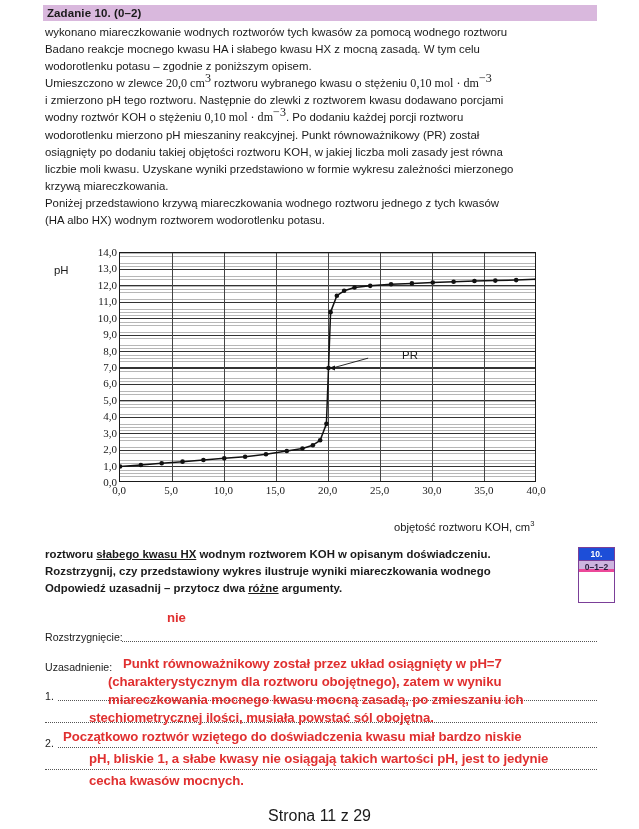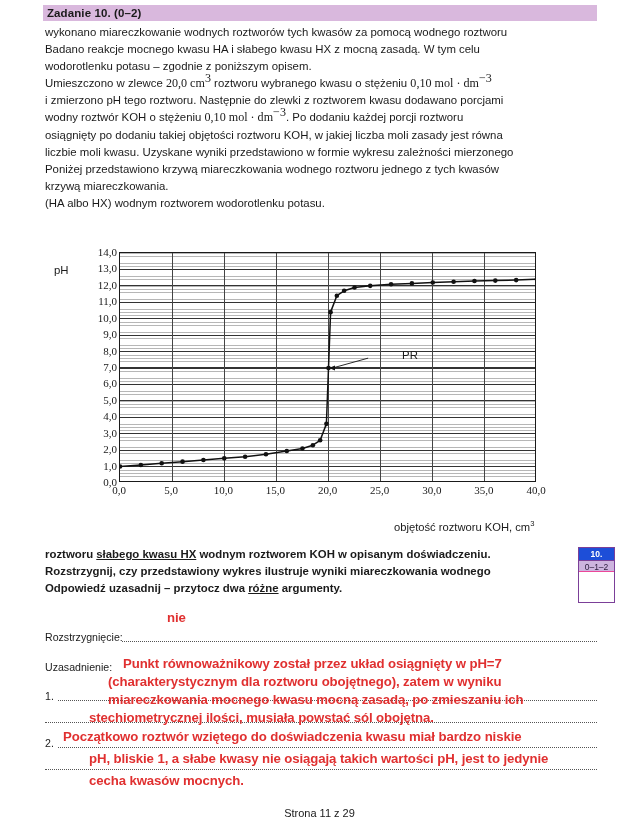--- a/index.html
+++ b/index.html
@@ -143,26 +143,26 @@
     font-size: 8.5px;
     font-weight: bold;
     text-align: center;
     line-height: 12px;
     height: 12px;
   }
   .score-range {
     background: #cdb4de;
     color: #2a1a3a;
     font-size: 8.5px;
-    font-weight: normal;
+    font-weight: bold;
     text-align: center;
     line-height: 12px;
     height: 12px;
     border-top: 1px solid #7b3f98;
-    border-bottom: 1px solid #ec4899;
+    border-bottom: 3px solid #ec4899;
   }
   .score-blank { height: 30px; background: #ffffff; }
 
   
   .ans-area { position: absolute; left: 45px; top: 610px; width: 552px; }
   .lbl {
     position: absolute;
     font-size: 10.6px;
     color: #1a1a1a;
     white-space: nowrap;
@@ -182,41 +182,42 @@
   }
   .num-mark {
     position: absolute;
     font-size: 10.6px;
   }
   .footer {
     position: absolute;
     left: 0; top: 807px;
     width: 639px;
     text-align: center;
-    font-size: 11px;
+    font-size: 16px;
   }
 </style>
 </head>
 <body>
 
 <div class="page">
 
   <div class="task-header">Zadanie 10. (0–2)</div>
 
   <div class="intro">
     <p>wykonano miareczkowanie wodnych roztworów tych kwasów za pomocą wodnego roztworu</p>
     <p>Badano reakcje mocnego kwasu HA i słabego kwasu HX z mocną zasadą. W tym celu</p>
     <p>wodorotlenku potasu – zgodnie z poniższym opisem.</p>
     <p><span>Umieszczono w zlewce </span><span class="serifnum">20,0 cm</span><sup class="serifnum">3</sup><span> roztworu wybranego kwasu o stężeniu </span><span class="serifnum">0,10 mol · dm</span><sup class="serifnum">−3</sup></p>
     <p>i zmierzono pH tego roztworu. Następnie do zlewki z roztworem kwasu dodawano porcjami</p>
     <p><span>wodny roztwór KOH o stężeniu </span><span class="serifnum">0,10 mol · dm</span><sup class="serifnum">−3</sup><span>. Po dodaniu każdej porcji roztworu</span></p>
+    <p>wodorotlenku mierzono pH mieszaniny reakcyjnej. Punkt równoważnikowy (PR) został</p>
     <p>osiągnięty po dodaniu takiej objętości roztworu KOH, w jakiej liczba moli zasady jest równa</p>
     <p>liczbie moli kwasu. Uzyskane wyniki przedstawiono w formie wykresu zależności mierzonego</p>
+    <p>krzywą miareczkowania.</p>
     <p>Poniżej przedstawiono krzywą miareczkowania wodnego roztworu jednego z tych kwasów</p>
-    <p>krzywą miareczkowania.</p>
     <p>(HA albo HX) wodnym roztworem wodorotlenku potasu.</p>
   </div>
 
   <div class="chart-wrap">
     <div class="ph-label">pH</div>
     <div class="ytick-col">
         <div class="ytick" style="top: 230px;">0,0</div>
         <div class="ytick" style="top: 213.571px;">1,0</div>
         <div class="ytick" style="top: 197.143px;">2,0</div>
         <div class="ytick" style="top: 180.714px;">3,0</div>

